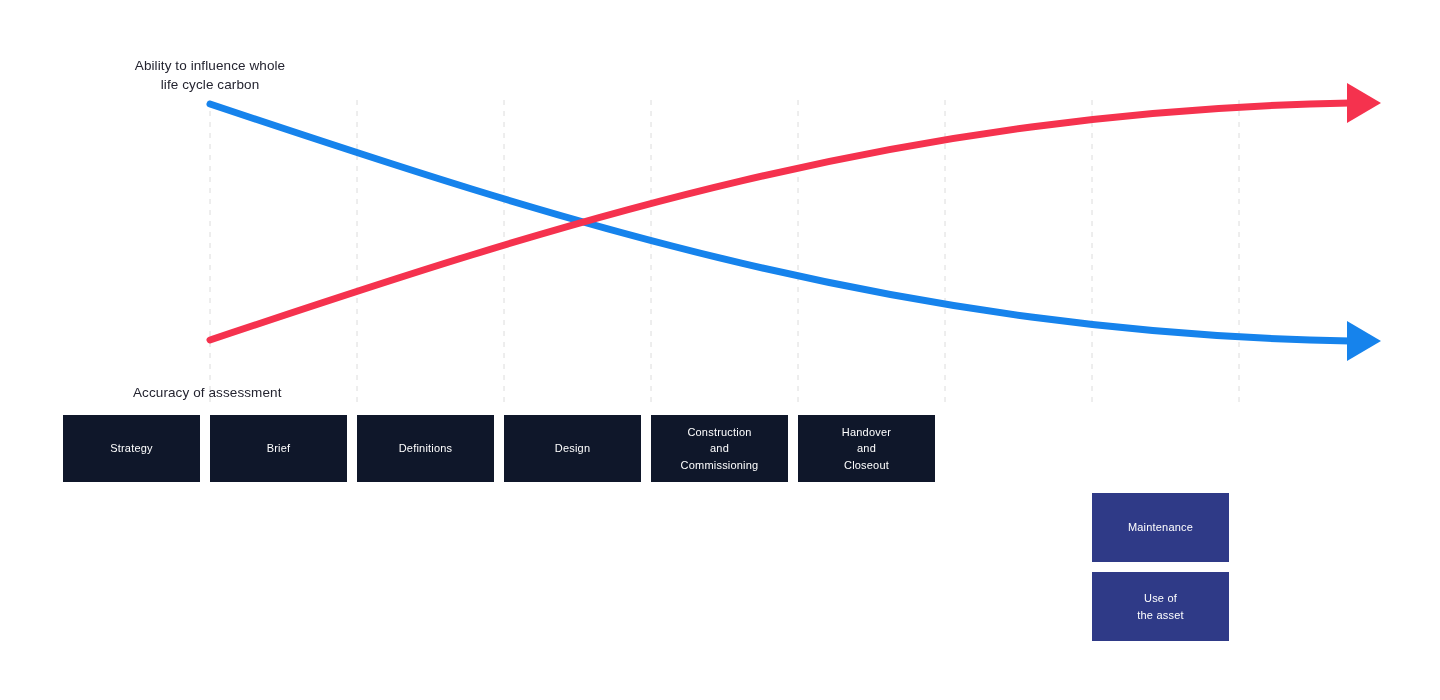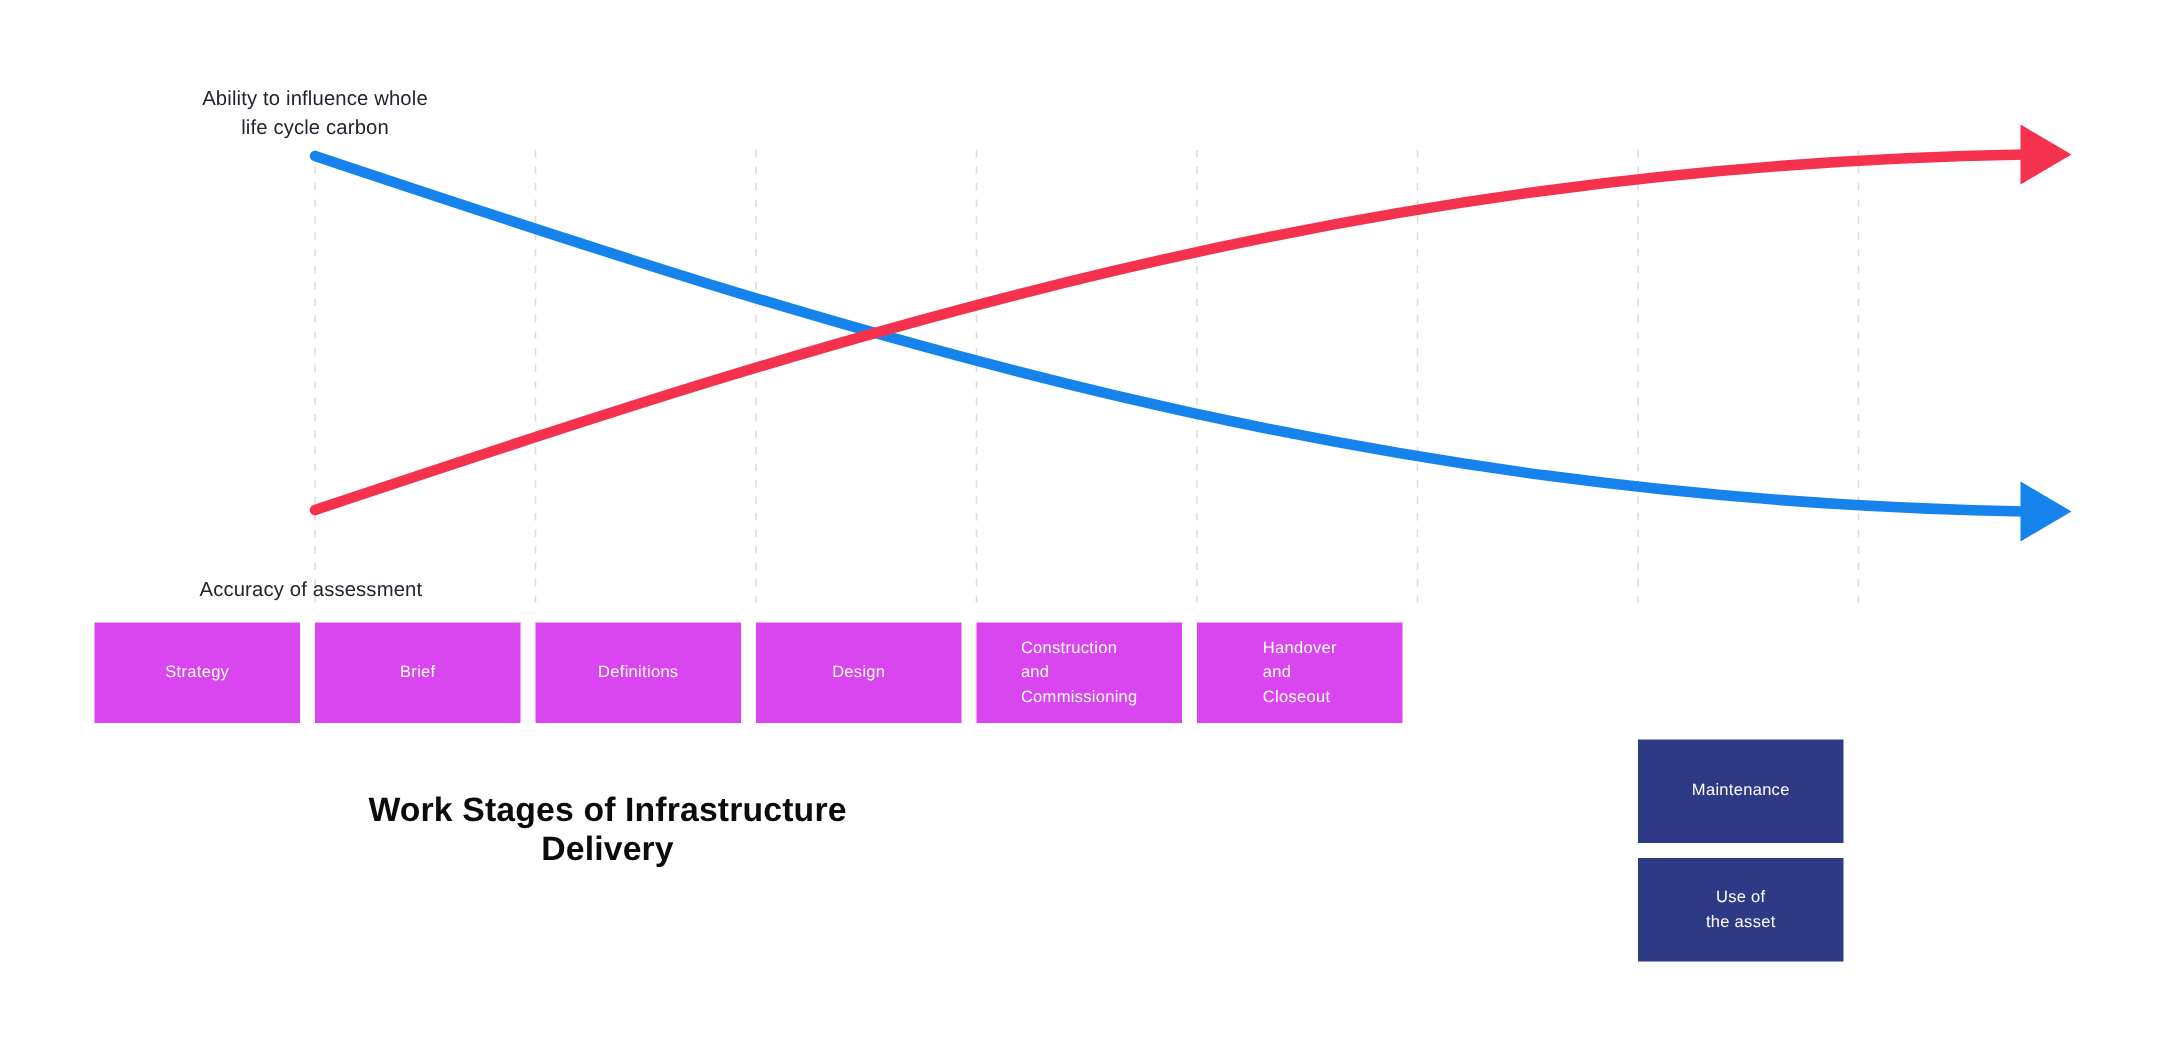--- a/index.html
+++ b/index.html
@@ -32,25 +32,26 @@
   }
 
   .stage-row {
     position: absolute;
     left: 63px; top: 415px;
     display: flex;
     gap: 10px;
   }
   .stage-box {
     width: 137px; height: 67px;
-    background: #d946ef;
+    background: #0f172a;
     color: #ffffff;
     display: flex;
     align-items: center;
     justify-content: center;
+    text-align: center;
     font-size: 11px;
     line-height: 1.5;
     letter-spacing: 0.2px;
     white-space: pre-line;
   }
   .sub-box {
     position: absolute;
     width: 137px; height: 69px;
     background: #2f3a87;
     color: #ffffff;
@@ -119,15 +120,14 @@
 and
 Closeout</div>
   </div>
 
 
   <div class="sub-box sub-maintenance">Maintenance</div>
 
   <div class="sub-box sub-use-of-asset">Use of
 the asset</div>
 
-  <div class="diagram-title">Work Stages of Infrastructure Delivery</div>
 
 </div>
 
 </body></html>

